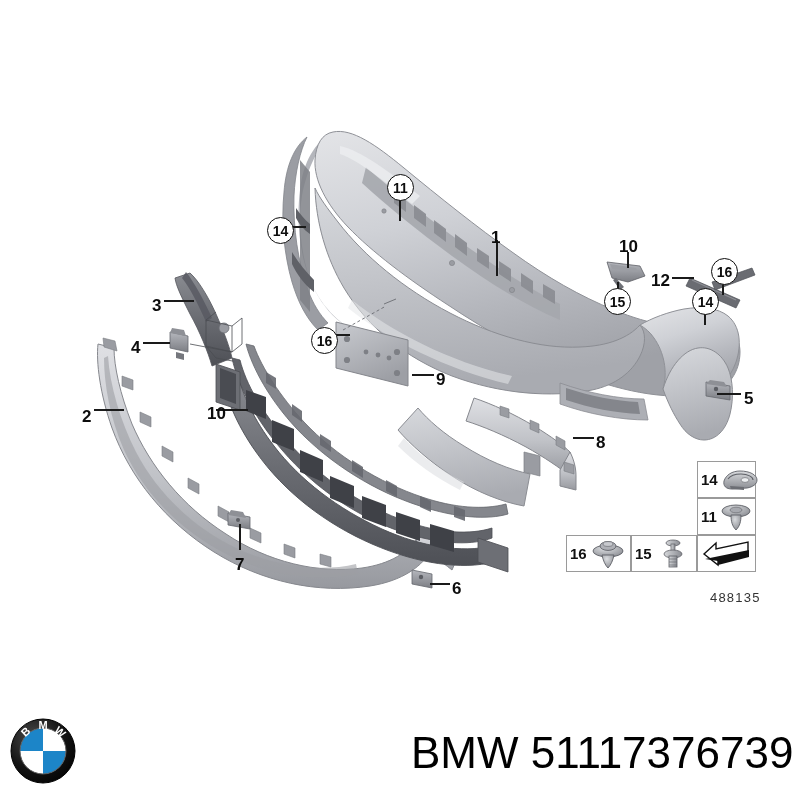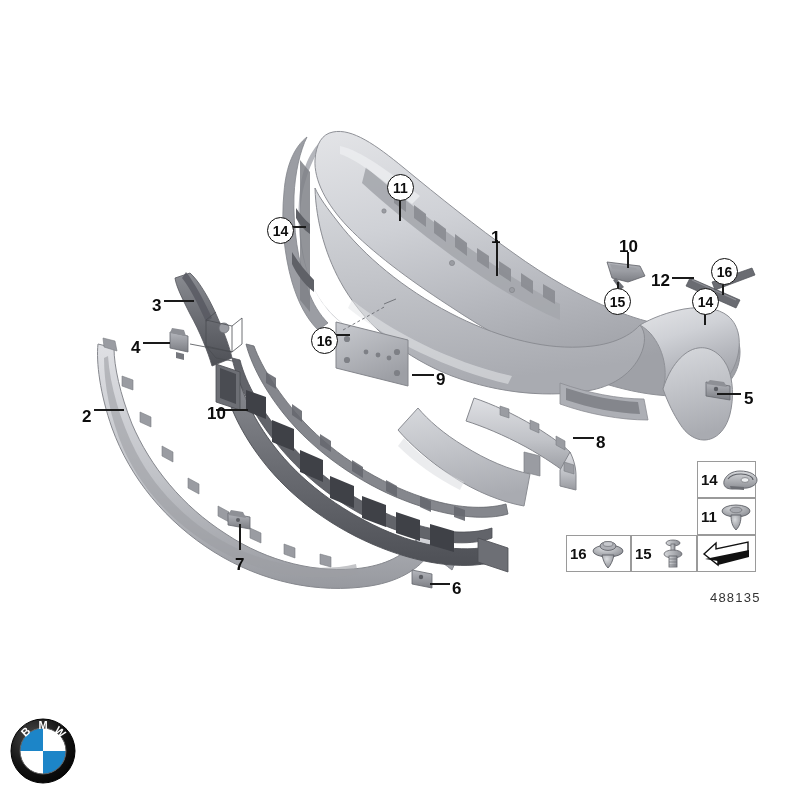--- a/index.html
+++ b/index.html
@@ -413,14 +413,15 @@
         <span style="display: flex; align-items: center; justify-content: center; flex: 1 1 0%;">
           <svg width="50" height="27" viewBox="0 0 50 27">
             <path d="M2 14 L14 3 L14 9 L46 2 L46 13 L16 20 L16 25 Z" fill="#ffffff" stroke="#111" stroke-width="1.4"></path>
             <path d="M3 19 L47 10 L47 17 L16 25 L16 21 Z" fill="#111"></path>
           </svg>
         </span>
       </div>
       <div class="lgcode" style="left: 710px; top: 590px;">488135</div>
     </div>
 
+  <div id="footer-text" style="left:411px;top:728px;">BMW 51117376739</div>
 
 </div>
 
 </body></html>

